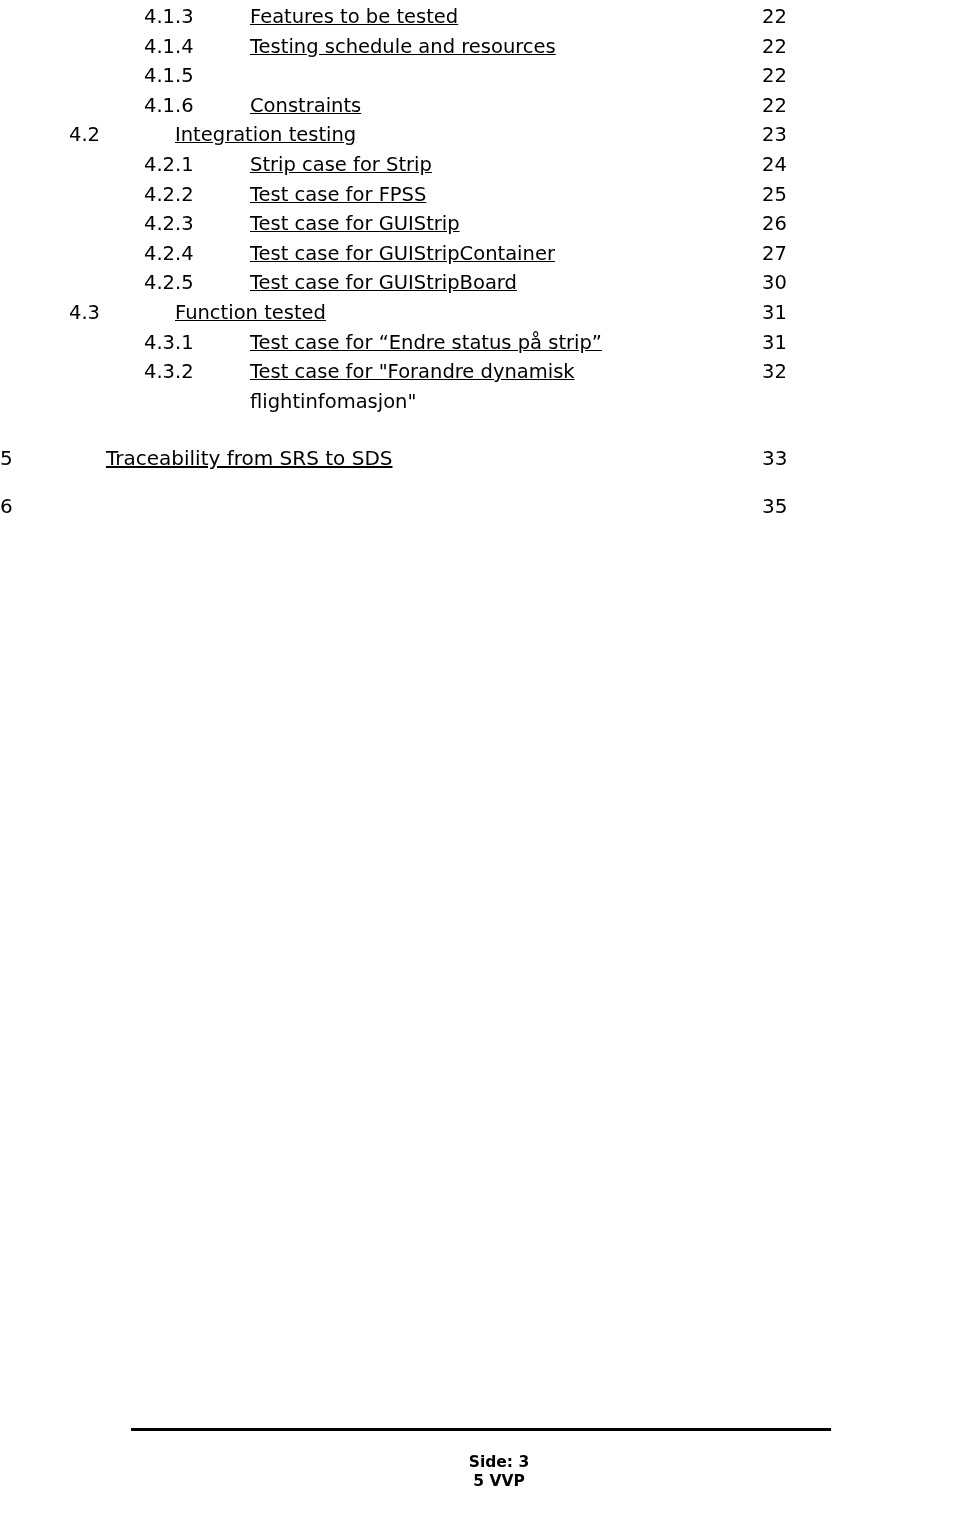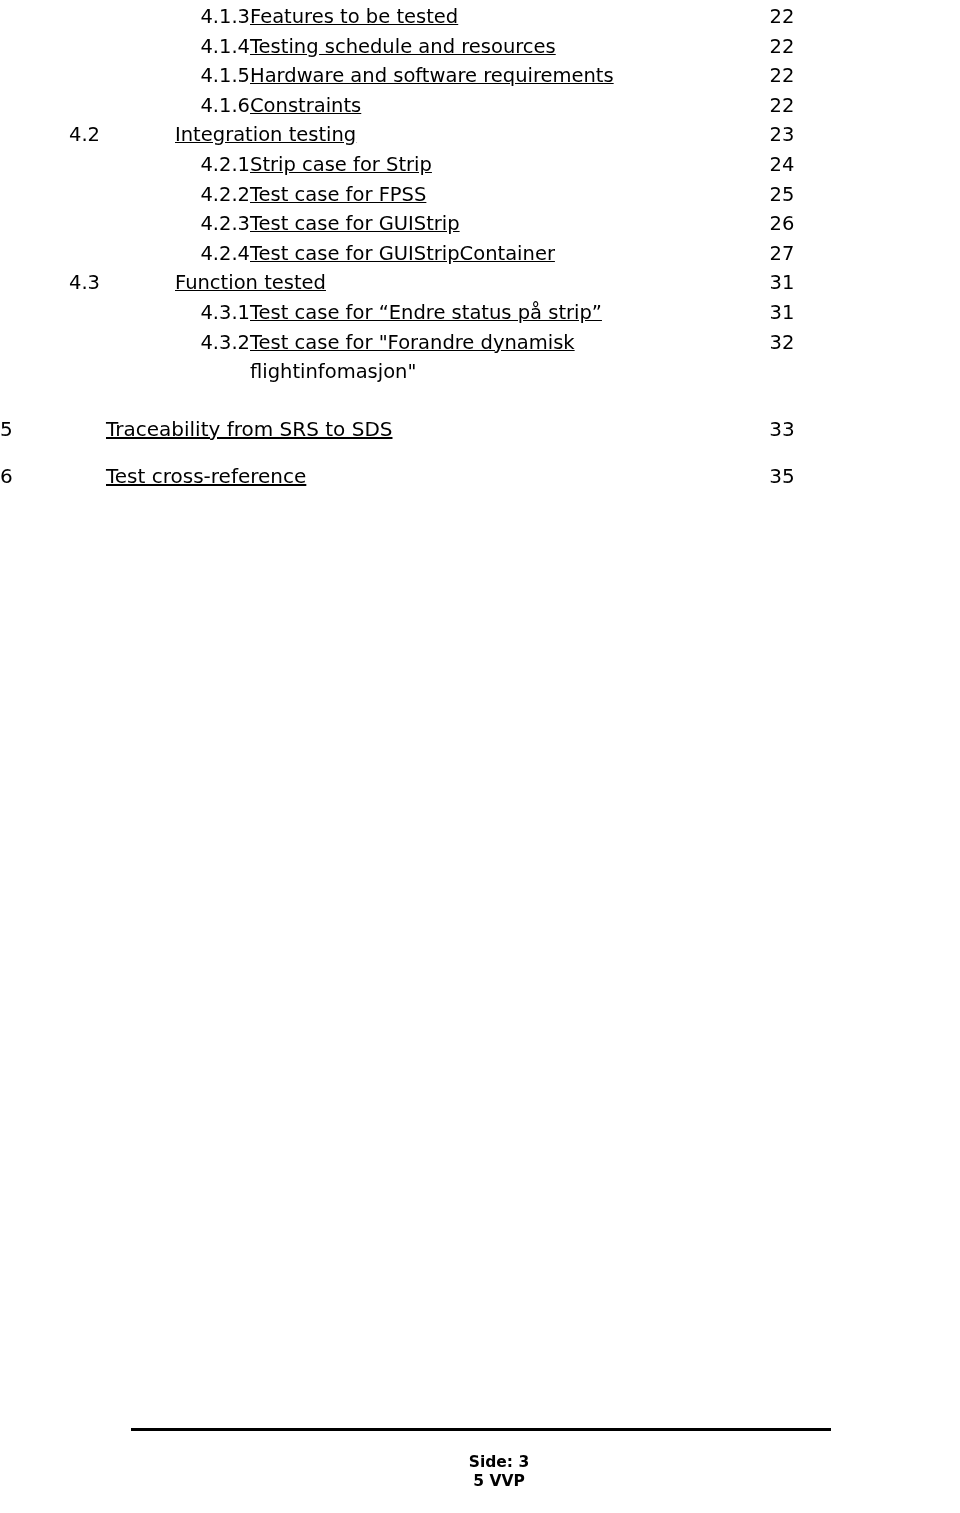--- a/index.html
+++ b/index.html
@@ -35,21 +35,21 @@
     display: flex;
     align-items: flex-start;
     font-size: 19.5px;
     line-height: 29.6px;
     white-space: nowrap;
   }
 
   
   .lvl3 .num {
     width: 106px;
-    text-align: right;
+    text-align: left;
     padding-left: 144px;
     box-sizing: content-box;
   }
   .lvl3 .title {
     flex: 0 0 auto;
   }
 
   
   .lvl2 .num {
     width: 106px;
@@ -71,21 +71,21 @@
 
   .title {
     flex: 1 1 auto;
     text-decoration: underline;
   }
 
   .pageno {
     position: absolute;
     left: 762px;
     width: 40px;
-    text-align: center;
+    text-align: left;
   }
 
   .toc-row-wrap {
     position: relative;
   }
 
   .cont-line {
     font-size: 19.5px;
     line-height: 29.6px;
     padding-left: 250px;
@@ -135,21 +135,20 @@
       <div class="toc-row lvl3">
         <span class="num">4.1.4</span>
         <span class="title">Testing schedule and resources</span>
         <span class="pageno">22</span>
       </div>
     </div>
 
     <div class="toc-row-wrap">
       <div class="toc-row lvl3">
         <span class="num">4.1.5</span>
-        <span class="title">Hardware and software requirements</span>
         <span class="pageno">22</span>
       </div>
     </div>
 
     <div class="toc-row-wrap">
       <div class="toc-row lvl3">
         <span class="num">4.1.6</span>
         <span class="title">Constraints</span>
         <span class="pageno">22</span>
       </div>
@@ -188,20 +187,27 @@
     </div>
 
     <div class="toc-row-wrap">
       <div class="toc-row lvl3">
         <span class="num">4.2.4</span>
         <span class="title">Test case for GUIStripContainer</span>
         <span class="pageno">27</span>
       </div>
     </div>
 
+    <div class="toc-row-wrap">
+      <div class="toc-row lvl3">
+        <span class="num">4.2.5</span>
+        <span class="title">Test case for GUIStripBoard</span>
+        <span class="pageno">30</span>
+      </div>
+    </div>
 
     <div class="toc-row-wrap">
       <div class="toc-row lvl2">
         <span class="num">4.3</span>
         <span class="title">Function tested</span>
         <span class="pageno">31</span>
       </div>
     </div>
 
     <div class="toc-row-wrap">
@@ -229,21 +235,20 @@
         <span class="title">Traceability from SRS to SDS</span>
         <span class="pageno">33</span>
       </div>
     </div>
 
     <div class="spacer-xs"></div>
 
     <div class="toc-row-wrap">
       <div class="toc-row lvl1">
         <span class="num">6</span>
-        <span class="title">Test cross-reference</span>
         <span class="pageno">35</span>
       </div>
     </div>
 
   </div>
 
   <div class="footer-rule"></div>
 
   <div class="footer-block">
     <div class="footer-line">Side: 3</div>

